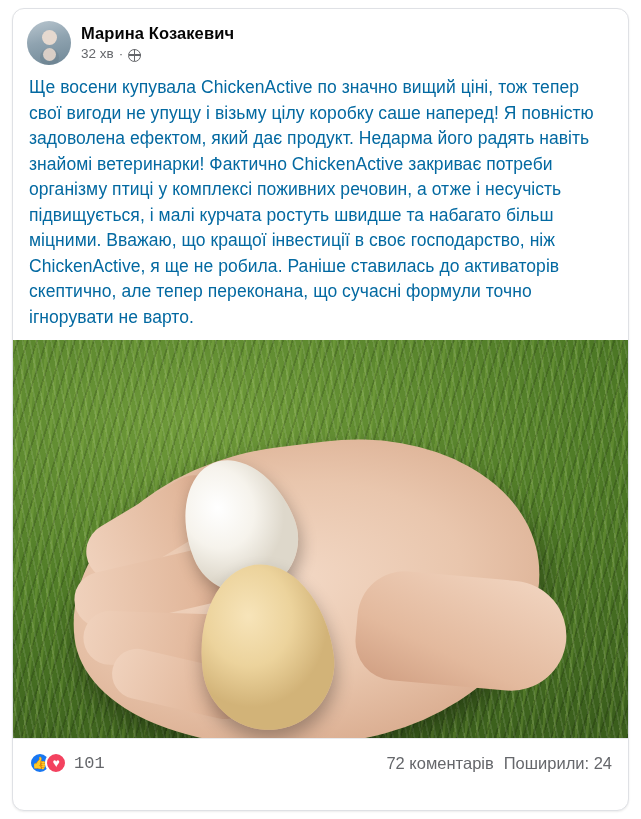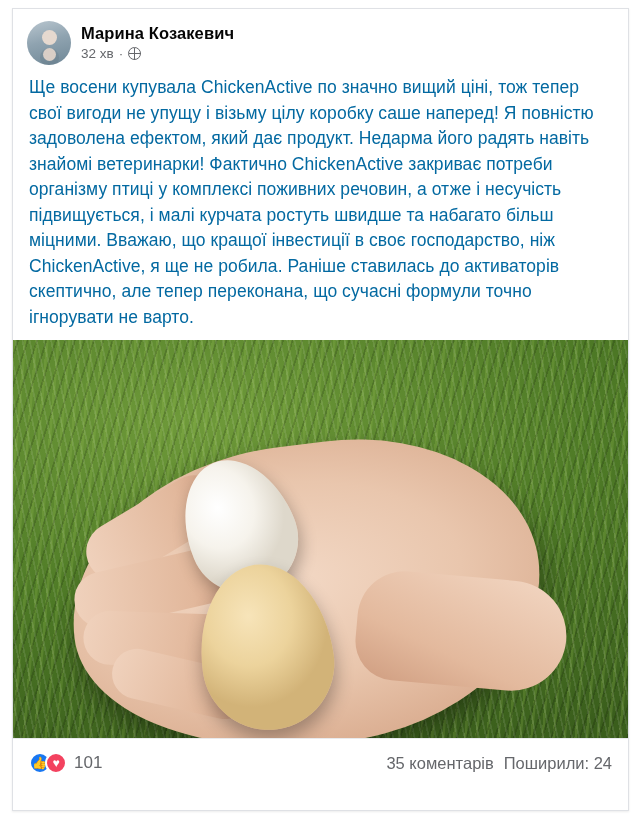--- a/index.html
+++ b/index.html
@@ -17,21 +17,21 @@
     overflow: hidden;
   }
   .post-card {
     position: absolute;
     left: 12px;
     top: 8px;
     width: 617px;
     height: 803px;
     background: #ffffff;
     border: 1px solid #dfe1e5;
-    border-radius: 0;
+    border-radius: 12px;
     box-shadow: 0 1px 2px rgba(0,0,0,0.08);
     overflow: hidden;
   }
   .post-header {
     display: flex;
     align-items: flex-start;
     padding: 12px 14px 4px 14px;
   }
   .avatar {
     width: 44px;
@@ -63,21 +63,21 @@
   }
   .author-name {
     font-size: 16.5px;
     font-weight: bold;
     color: #050505;
     line-height: 20px;
     letter-spacing: 0.1px;
   }
   .meta-row {
     display: flex;
-    align-items: flex-start;
+    align-items: center;
     gap: 5px;
     margin-top: 3px;
     font-size: 13.5px;
     color: #65676b;
     line-height: 16px;
   }
   .meta-dot {
     font-size: 13.5px;
     color: #65676b;
     line-height: 16px;
@@ -219,20 +219,21 @@
     justify-content: center;
     font-size: 12px;
     color: #ffffff;
     line-height: 1;
   }
   .r-like { background: #1877f2; }
   .r-love { background: #f3425f; margin-left: -6px; }
   .reaction-count {
     font-size: 17px;
     color: #65676b;
+    font-family: Liberation Mono, monospace;
   }
   .footer-right {
     display: flex;
     align-items: center;
     gap: 10px;
     font-size: 16.5px;
     color: #65676b;
   }
 </style>
 </head>
@@ -271,19 +272,19 @@
 
     <div class="post-footer">
       <div class="reactions">
         <div class="reaction-icons">
           <div class="r-badge r-like">👍</div>
           <div class="r-badge r-love">♥</div>
         </div>
         <span class="reaction-count">101</span>
       </div>
       <div class="footer-right">
-        <span>35 коментарів</span>
+        <span>72 коментарів</span>
         <span>Поширили: 24</span>
       </div>
     </div>
 
   </div>
 </div>
 
 </body></html>

